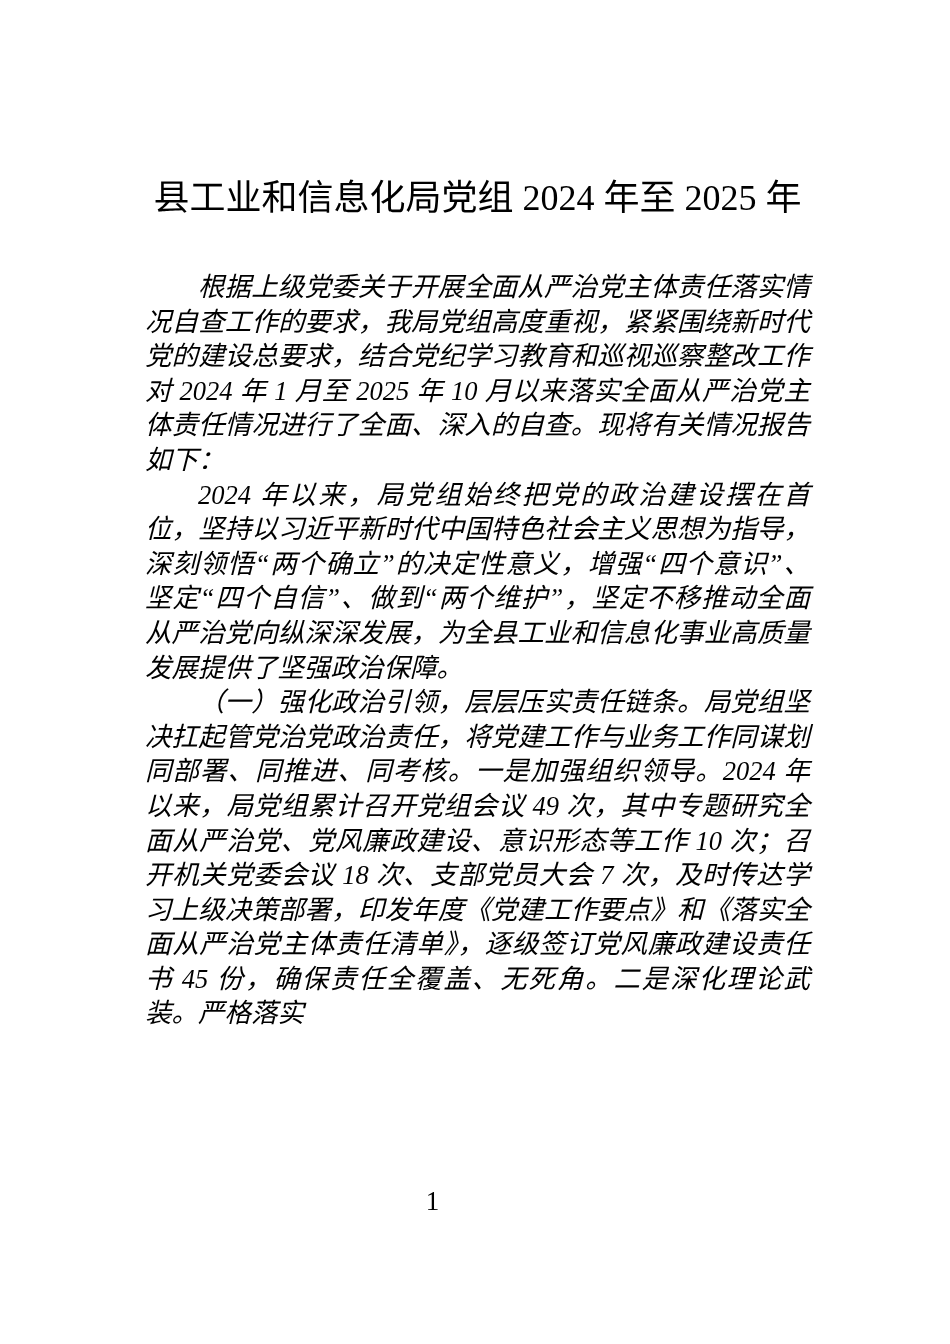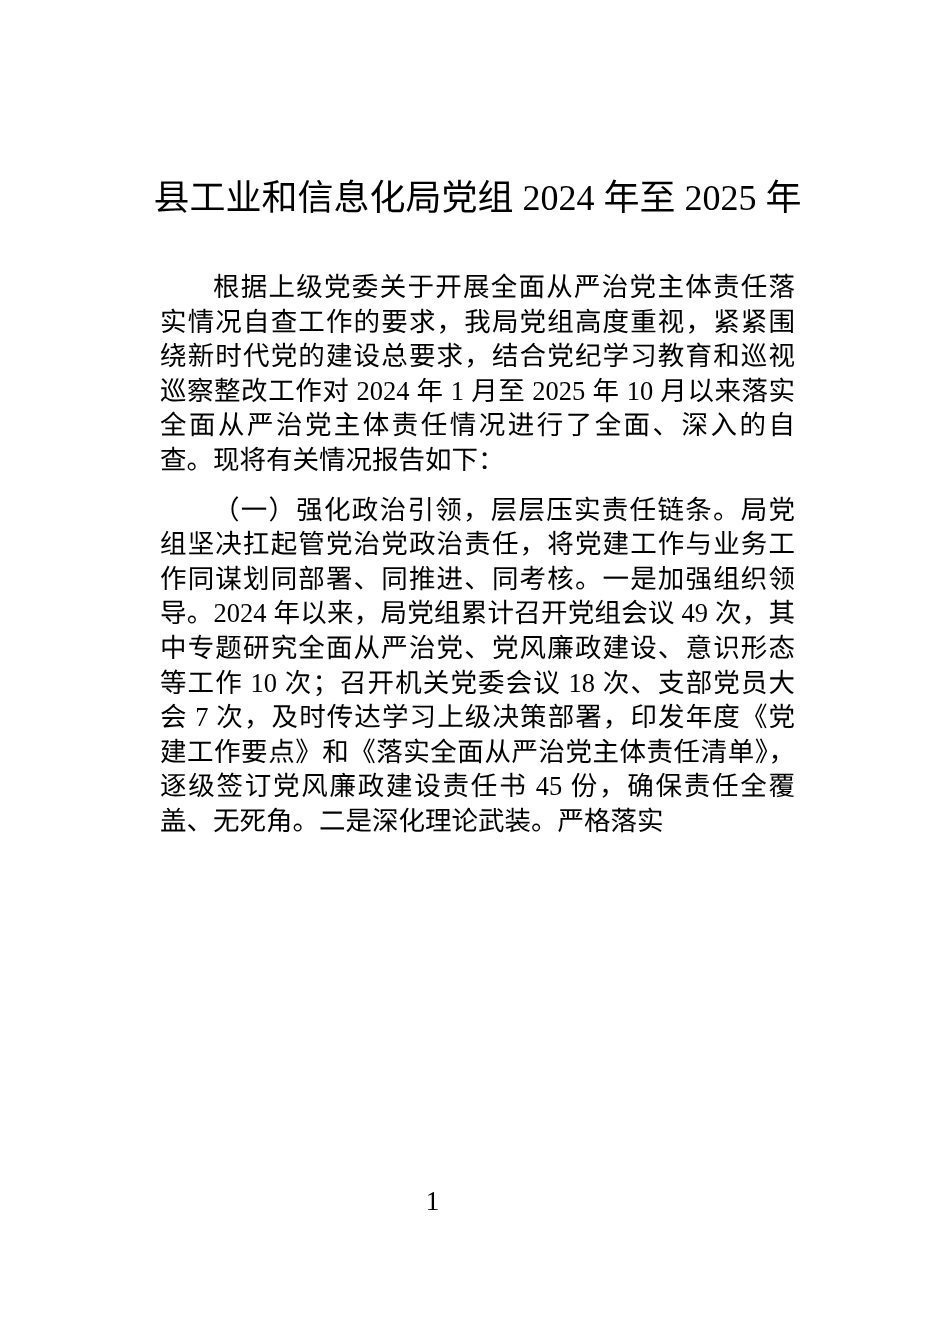--- a/index.html
+++ b/index.html
@@ -27,26 +27,27 @@
     line-height: 68px;
     font-weight: normal;
     text-align: center;
     white-space: nowrap;
   }
   .body-block {
     margin: 38px 140px 0 145px;
     width: 665px;
   }
   .para {
-    margin: 15px;
+    margin: 0;
     font-size: 26.5px;
     line-height: 34.6px;
     text-align: justify;
     text-indent: 2em;
     word-break: break-all;
+    font-style: italic;
   }
   .footer {
     position: absolute;
     top: 1186px;
     left: 0;
     width: 100%;
     text-align: center;
     font-size: 27px;
     line-height: 30px;
   }
@@ -55,18 +56,19 @@
 <body>
 
 <div class="page">
 
   <div class="title-block">
     <div class="title-line">县工业和信息化局党组 2024 年至 2025 年</div>
   </div>
 
   <div class="body-block">
     <p class="para">根据上级党委关于开展全面从严治党主体责任落实情况自查工作的要求，我局党组高度重视，紧紧围绕新时代党的建设总要求，结合党纪学习教育和巡视巡察整改工作对 2024 年 1 月至 2025 年 10 月以来落实全面从严治党主体责任情况进行了全面、深入的自查。现将有关情况报告如下：</p>
+    <p class="para">2024 年以来，局党组始终把党的政治建设摆在首位，坚持以习近平新时代中国特色社会主义思想为指导，深刻领悟“两个确立”的决定性意义，增强“四个意识”、坚定“四个自信”、做到“两个维护”，坚定不移推动全面从严治党向纵深深发展，为全县工业和信息化事业高质量发展提供了坚强政治保障。</p>
     <p class="para">（一）强化政治引领，层层压实责任链条。局党组坚决扛起管党治党政治责任，将党建工作与业务工作同谋划同部署、同推进、同考核。一是加强组织领导。2024 年以来，局党组累计召开党组会议 49 次，其中专题研究全面从严治党、党风廉政建设、意识形态等工作 10 次；召开机关党委会议 18 次、支部党员大会 7 次，及时传达学习上级决策部署，印发年度《党建工作要点》和《落实全面从严治党主体责任清单》，逐级签订党风廉政建设责任书 45 份，确保责任全覆盖、无死角。二是深化理论武装。严格落实</p>
   </div>
 
   <div class="footer">1</div>
 
 </div>
 
 </body></html>

